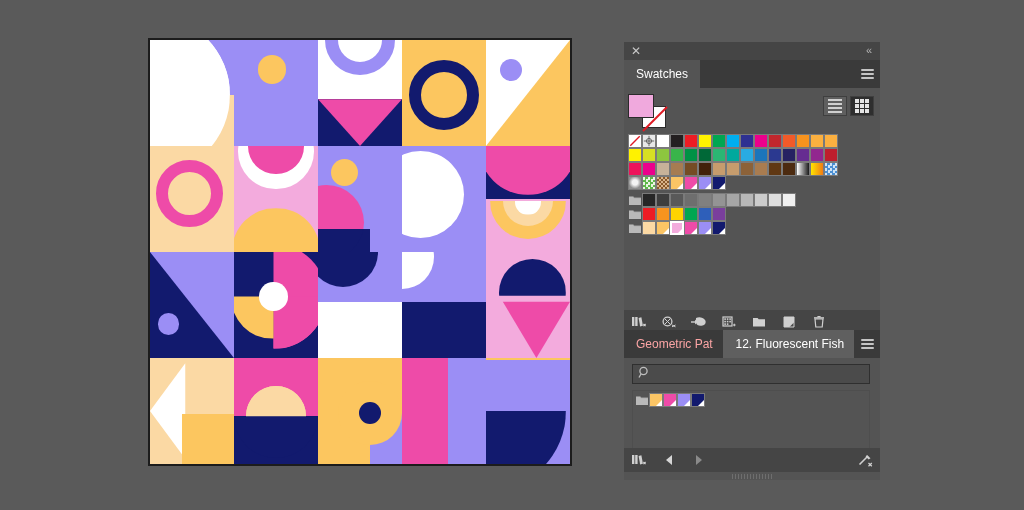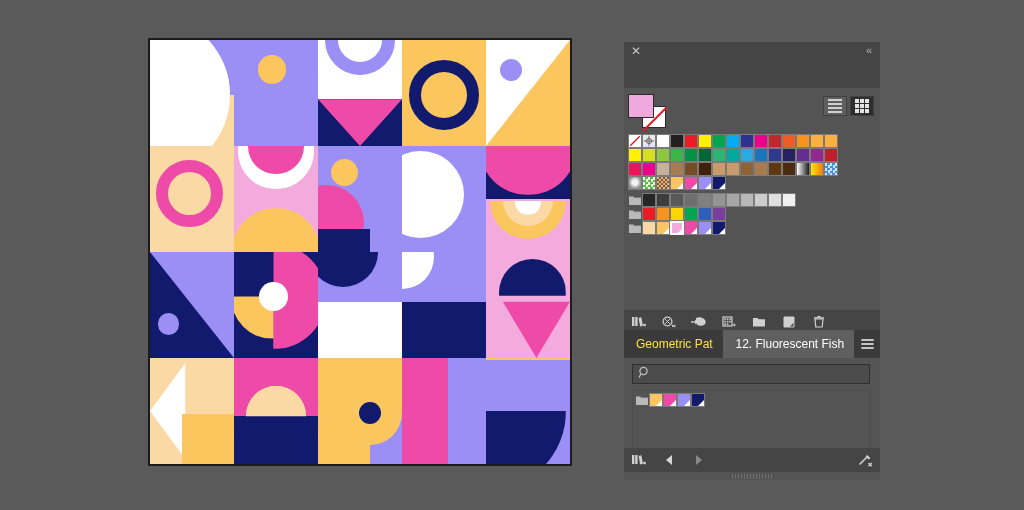--- a/index.html
+++ b/index.html
@@ -48,21 +48,21 @@
   }
   .collapse-arrows{
     position:absolute;right:8px;top:2px;color:#b4b4b4;font-size:11px;line-height:13px;cursor:pointer;
   }
 
   .tabstrip{
     height:28px;background:#3a3a3a;position:relative;display:flex;align-items:stretch;
   }
   .tab{
     display:flex;align-items:center;padding:0 12px;
-    font-size:12px;color:#fde047;background:#3a3a3a;cursor:pointer;
+    font-size:12px;color:#fca5a5;background:#3a3a3a;cursor:pointer;
     white-space:nowrap;overflow:hidden;
   }
   .tab.active{
     background:#545454;color:#ffffff;
   }
   .tab.active.light{
     background:#5f5f5f;color:#fff;
   }
   .tabstrip .menu-btn{
     margin-left:auto;width:26px;display:flex;align-items:center;justify-content:center;cursor:pointer;
@@ -248,20 +248,30 @@
     </div>
 </div>
 
 <div class="panel" id="swatches-panel">
 
   <div class="panel-topbar">
     <div class="close-x">✕</div>
     <div class="collapse-arrows">«</div>
   </div>
 
+  <div class="tabstrip">
+    <div class="tab active">Swatches</div>
+    <div class="menu-btn">
+      <span class="hamburger">
+          <i></i>
+          <i></i>
+          <i></i>
+        </span>
+    </div>
+  </div>
 
   <div class="panel-body" style="position:absolute;left:0;top:46px;width:100%;height:246px;">
 
     <div class="fillstroke">
       <div class="fs-back">
         <svg class="slash" viewBox="0 0 30 28">
           <line x1="2" y1="26" x2="26" y2="2" stroke="#e01b24" stroke-width="2"></line>
         </svg>
       </div>
       <div class="fs-front" id="fill-swatch" style="background: rgb(240, 169, 221);"></div>

